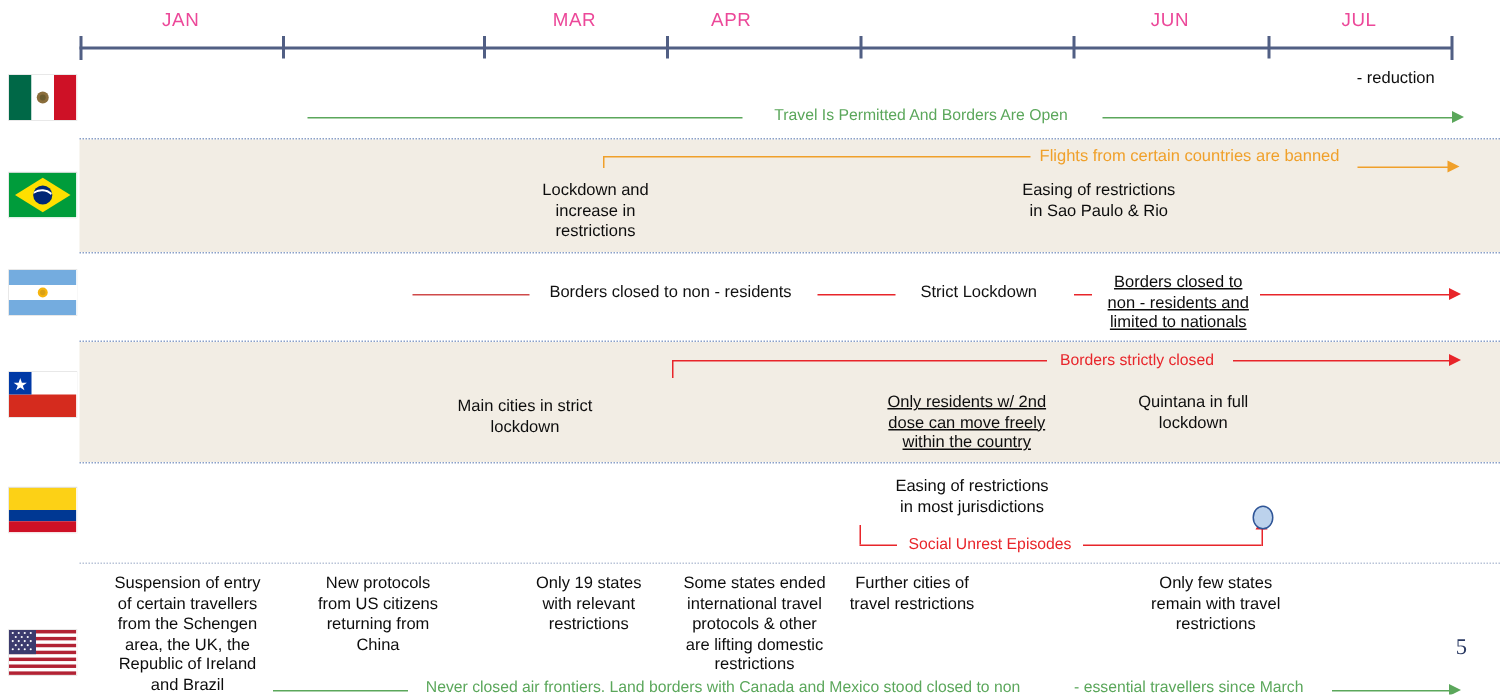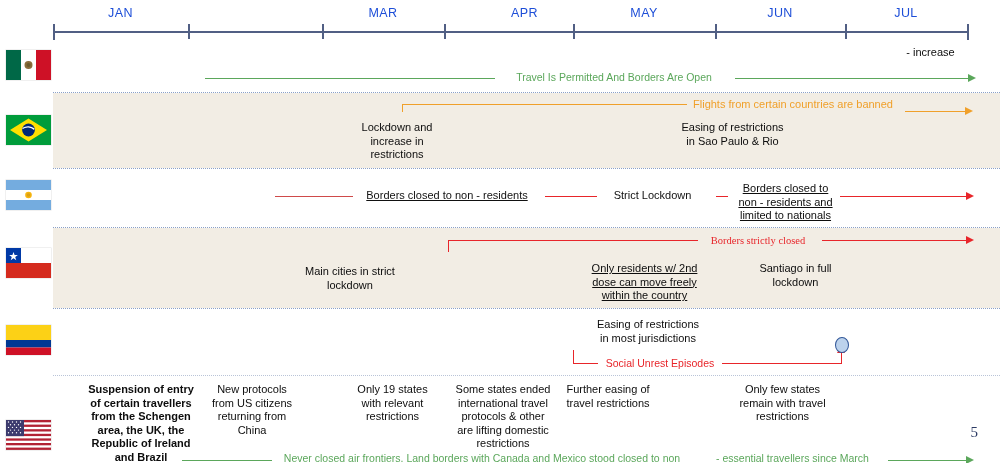--- a/index.html
+++ b/index.html
@@ -51,21 +51,21 @@
     top: 24px;
     width: 0;
     height: 15px;
     border-left: 2px solid #515f84;
   }
   .tick.edge { top: 24px; height: 16px; }
   .month-label {
     position: absolute;
     top: 6px;
     font-size: 12.5px;
-    color: #1d4ed8;
+    color: #ec4899;
     text-align: center;
     letter-spacing: .4px;
     white-space: nowrap;
   }
 
   
   .flag {
     position: absolute;
     left: 6px;
     width: 45px;
@@ -142,22 +142,21 @@
   <div class="tick" style="left:188px;"></div>
   <div class="tick" style="left:322px;"></div>
   <div class="tick" style="left:444px;"></div>
   <div class="tick" style="left:573px;"></div>
   <div class="tick" style="left:715px;"></div>
   <div class="tick" style="left:845px;"></div>
   <div class="tick edge" style="left:967px;"></div>
 
   <div class="month-label" style="left:53px;width:135px;">JAN</div>
   <div class="month-label" style="left:322px;width:122px;">MAR</div>
-  <div class="month-label" style="left:460px;width:129px;">APR</div>
-  <div class="month-label" style="left:573px;width:142px;">MAY</div>
+  <div class="month-label" style="left:423px;width:129px;">APR</div>
   <div class="month-label" style="left:715px;width:130px;">JUN</div>
   <div class="month-label" style="left:845px;width:122px;">JUL</div>
 
   <div class="flag" style="top:50px;">
     <svg viewBox="0 0 45 30">
       <rect x="0" y="0" width="15" height="30" fill="#006847"></rect>
       <rect x="15" y="0" width="15" height="30" fill="#ffffff"></rect>
       <rect x="30" y="0" width="15" height="30" fill="#ce1126"></rect>
       <circle cx="22.5" cy="15" r="4" fill="#8a6d3b"></circle>
       <circle cx="22.5" cy="15" r="2" fill="#6b5b2e"></circle>
@@ -229,21 +228,21 @@
           <circle cx="8.5" cy="10.1" r="0.7"></circle>
           <circle cx="12.5" cy="10.1" r="0.7"></circle>
         <circle cx="2.5" cy="12.8" r="0.7"></circle>
           <circle cx="6.5" cy="12.8" r="0.7"></circle>
           <circle cx="10.5" cy="12.8" r="0.7"></circle>
           <circle cx="14.5" cy="12.8" r="0.7"></circle>
       </g>
     </svg>
   </div>
 
-  <div class="note" style="left:893px;top:46px;width:75px;">- increase</div>
+  <div class="note" style="left:893px;top:46px;width:75px;">- reduction</div>
 
   <div class="green">
     <div class="hline" style="left:205px;top:78px;width:290px;"></div>
     <div class="note" style="left:495px;top:71px;width:238px;color:#5ba75b;font-size:10.5px;">Travel Is Permitted And Borders Are Open</div>
     <div class="hline" style="left:735px;top:78px;width:235px;"></div>
     <div class="arrowhead" style="left:968px;top:73.5px;border-left:8px solid #5ba75b;"></div>
   </div>
 
   <div class="orange">
     <div class="vline" style="left:402px;top:104px;height:8px;"></div>
@@ -255,87 +254,87 @@
 
   <div class="note" style="left:327px;top:121px;width:140px;">Lockdown and
 increase in
 restrictions</div>
   <div class="note" style="left:635px;top:121px;width:195px;">Easing of restrictions
 in Sao Paulo &amp; Rio</div>
 
   <div class="darkred">
     <div class="hline" style="left:275px;top:196px;width:78px;"></div>
   </div>
-  <div class="note" style="left:356px;top:189px;width:182px;color:#111;font-size:11px;text-decoration:underline;">Borders closed to non  - residents</div>
+  <div class="note" style="left:356px;top:189px;width:182px;color:#111;font-size:11px;">Borders closed to non  - residents</div>
 
   <div class="red">
     <div class="hline" style="left:545px;top:196px;width:52px;"></div>
   </div>
   <div class="note" style="left:600px;top:189px;width:105px;color:#111;font-size:11px;">Strict Lockdown</div>
 
   <div class="red">
     <div class="hline" style="left:716px;top:196px;width:12px;"></div>
     <div class="hline" style="left:840px;top:196px;width:128px;"></div>
     <div class="arrowhead" style="left:966px;top:191.5px;border-left:8px solid #e8252a;"></div>
   </div>
 
   <div class="note" style="left:728px;top:182px;width:115px;text-decoration:underline;">Borders closed to
 non - residents and
 limited to nationals</div>
 
   <div class="red">
     <div class="vline" style="left:448px;top:240px;height:12px;"></div>
     <div class="hline" style="left:448px;top:240px;width:250px;"></div>
-    <div class="note" style="left:698px;top:234px;width:120px;color:#e8252a;font-size:10.5px;font-family:Liberation Serif, serif;">Borders strictly closed</div>
+    <div class="note" style="left:698px;top:234px;width:120px;color:#e8252a;font-size:10.5px;">Borders strictly closed</div>
     <div class="hline" style="left:822px;top:240px;width:146px;"></div>
     <div class="arrowhead" style="left:966px;top:235.5px;border-left:8px solid #e8252a;"></div>
   </div>
 
   <div class="note" style="left:265px;top:265px;width:170px;">Main cities in strict
 lockdown</div>
   <div class="note" style="left:572px;top:262px;width:145px;text-decoration:underline;">Only residents w/ 2nd
 dose can move freely
 within the country</div>
-  <div class="note" style="left:718px;top:262px;width:155px;">Santiago in full
+  <div class="note" style="left:718px;top:262px;width:155px;">Quintana in full
 lockdown</div>
 
   <div class="note" style="left:583px;top:318px;width:130px;">Easing of restrictions
 in most jurisdictions</div>
 
   <div class="red">
     <div class="vline" style="left:573px;top:350px;height:13px;"></div>
     <div class="hline" style="left:573px;top:363px;width:25px;"></div>
     <div class="note" style="left:596px;top:357px;width:128px;color:#e8252a;font-size:10.5px;">Social Unrest Episodes</div>
     <div class="hline" style="left:722px;top:363px;width:119px;"></div>
     <div class="vline" style="left:841px;top:351px;height:13px;"></div>
     <div class="arrowhead" style="left:837px;top:346px;border-left:4.5px solid transparent;border-right:4.5px solid transparent;border-bottom:7px solid #e8252a;border-top:none;"></div>
   </div>
   <div class="unrest-dot" style="left:835px;top:337px;"></div>
 
-  <div class="note" style="left:76px;top:383px;width:130px;font-weight:bold;">Suspension of entry
+  <div class="note" style="left:60px;top:383px;width:130px;">Suspension of entry
 of certain travellers
 from the Schengen
 area, the UK, the
 Republic of Ireland
 and Brazil</div>
   <div class="note" style="left:193px;top:383px;width:118px;">New protocols
 from US citizens
 returning from
 China</div>
   <div class="note" style="left:340px;top:383px;width:105px;">Only 19 states
 with relevant
 restrictions</div>
   <div class="note" style="left:444px;top:383px;width:118px;">Some states ended
 international travel
 protocols &amp; other
 are lifting domestic
 restrictions</div>
-  <div class="note" style="left:553px;top:383px;width:110px;">Further easing of
+  <div class="note" style="left:553px;top:383px;width:110px;">Further cities of
 travel restrictions</div>
-  <div class="note" style="left:715px;top:383px;width:135px;">Only few states
+  <div class="note" style="left:743px;top:383px;width:135px;">Only few states
 remain with travel
 restrictions</div>
 
   <div class="green">
     <div class="hline" style="left:182px;top:460px;width:90px;"></div>
     <div class="note" style="left:272px;top:452px;width:420px;color:#5ba75b;font-size:10.5px;">Never closed air frontiers. Land borders with Canada and Mexico stood closed to non</div>
     <div class="note" style="left:700px;top:452px;width:185px;color:#5ba75b;font-size:10.5px;">- essential travellers since March</div>
     <div class="hline" style="left:888px;top:460px;width:80px;"></div>
     <div class="arrowhead" style="left:966px;top:455.5px;border-left:8px solid #5ba75b;"></div>
   </div>

